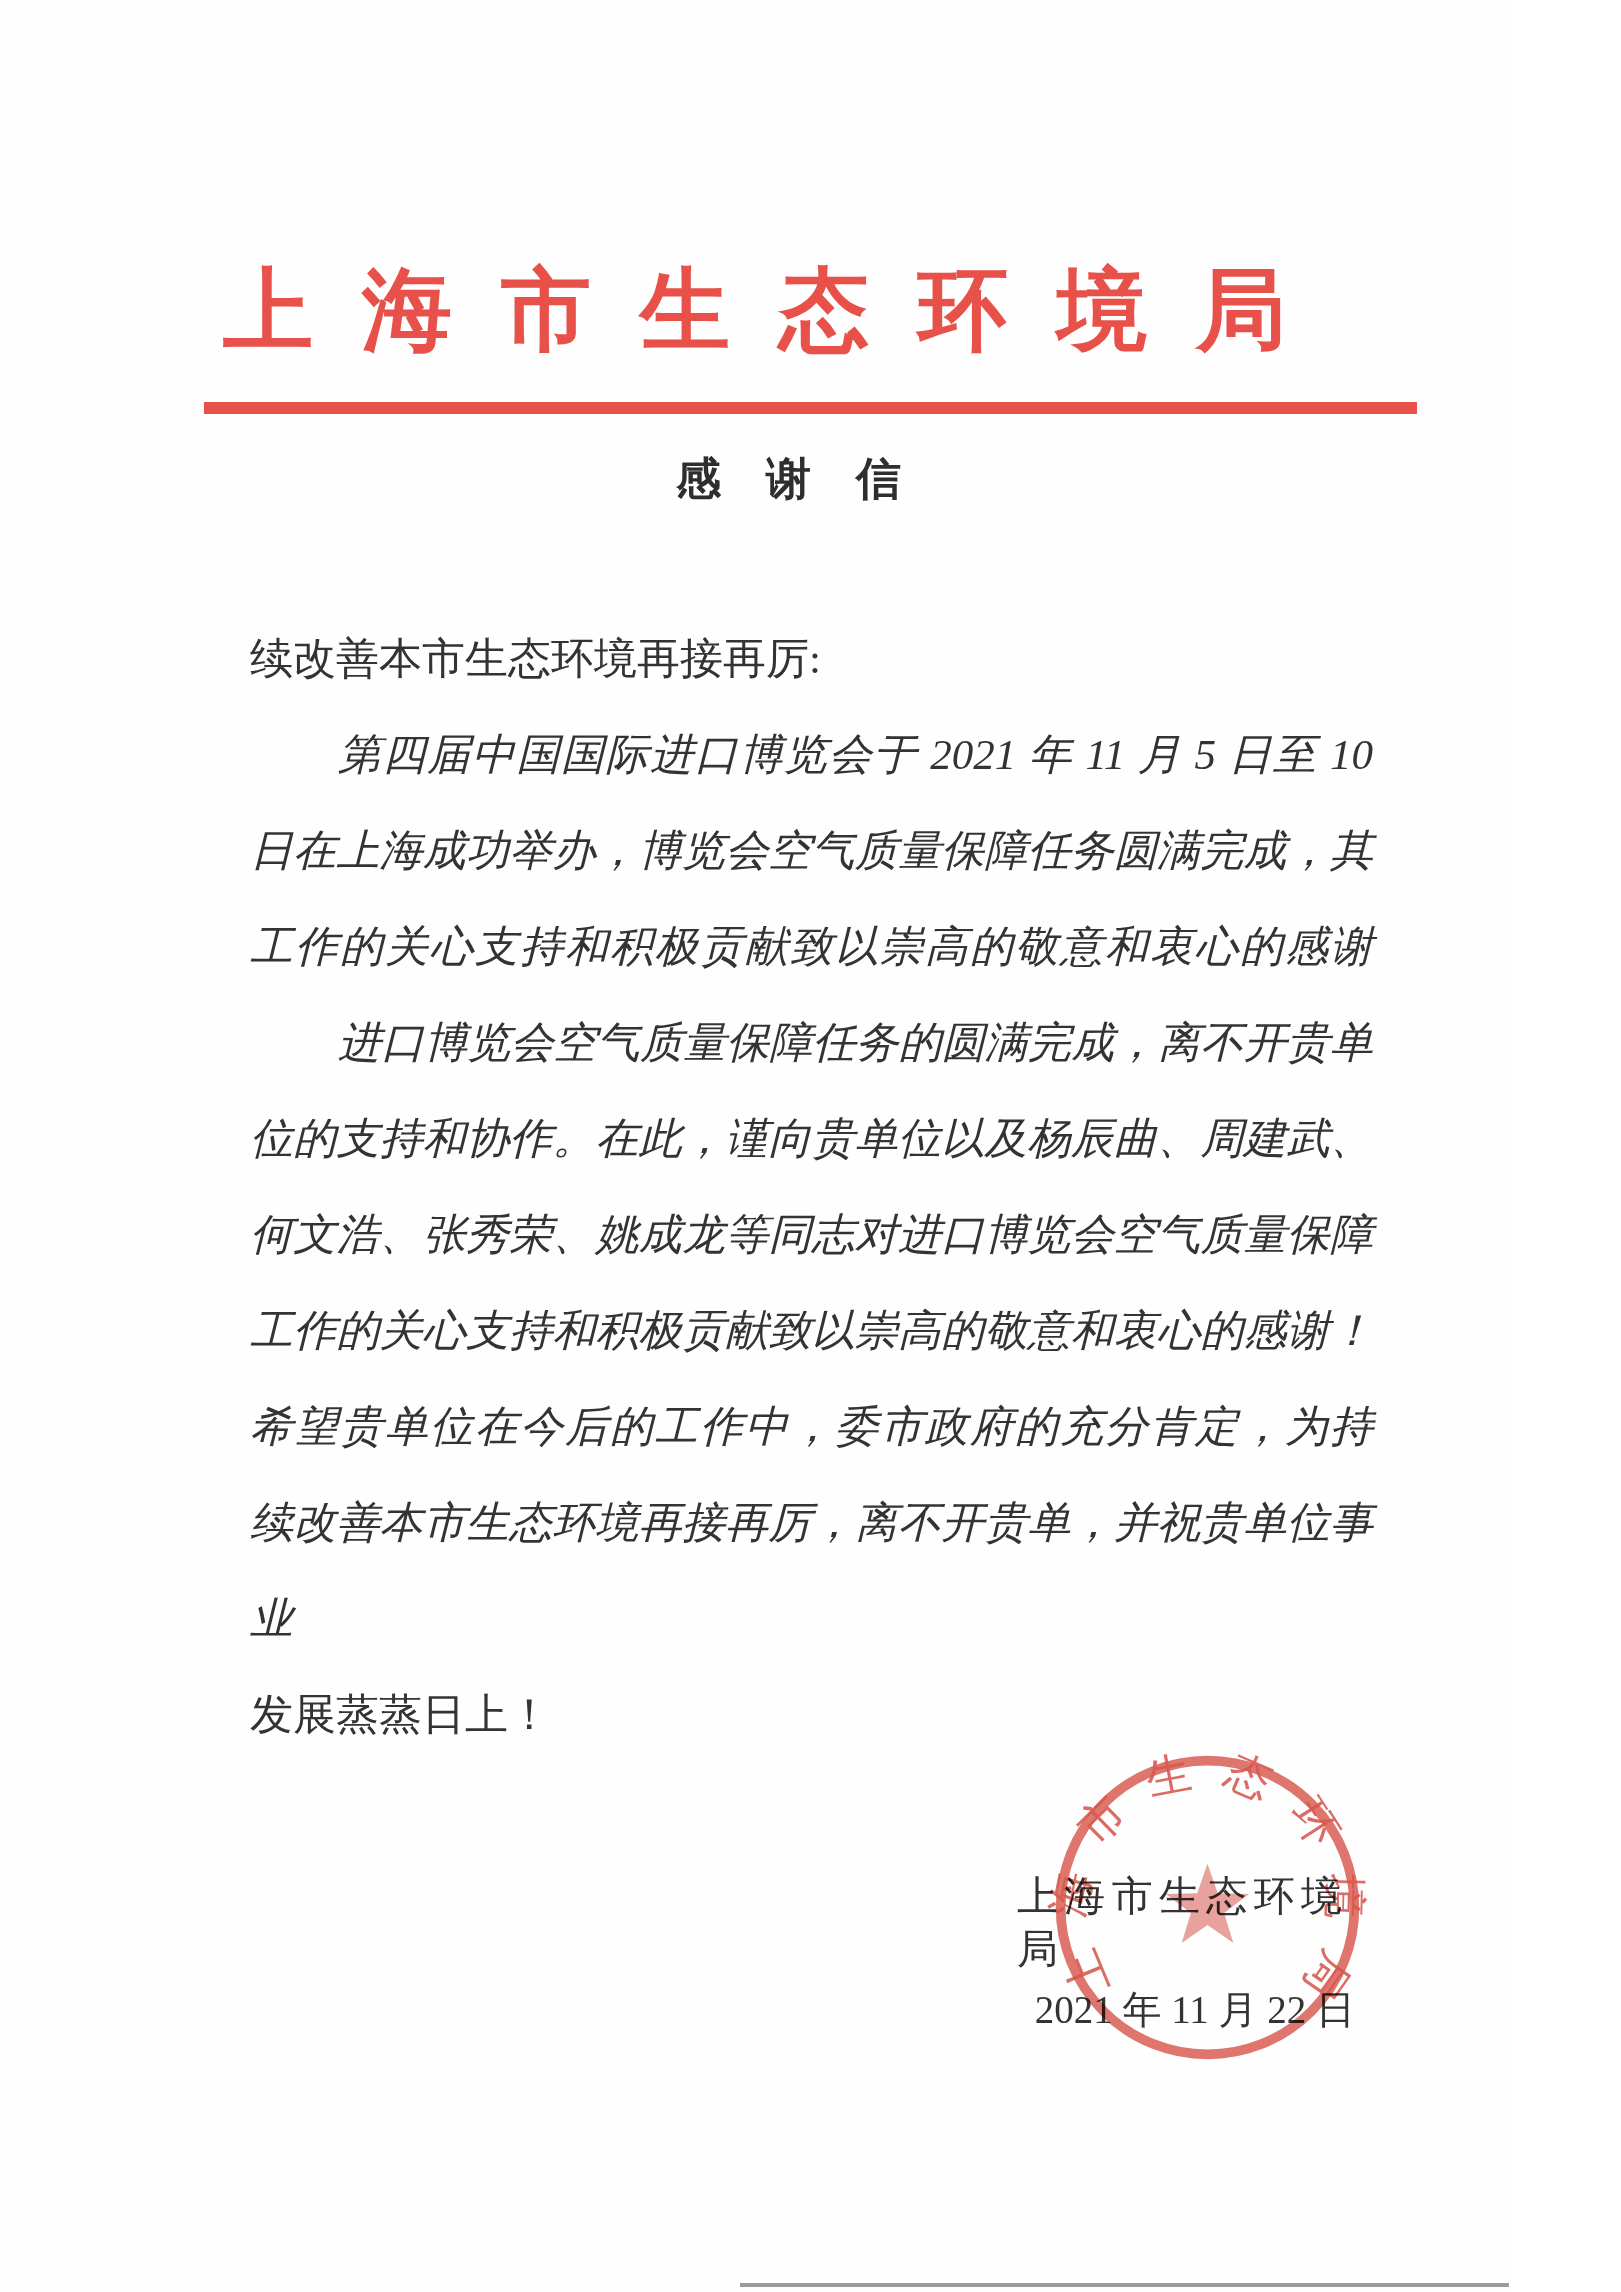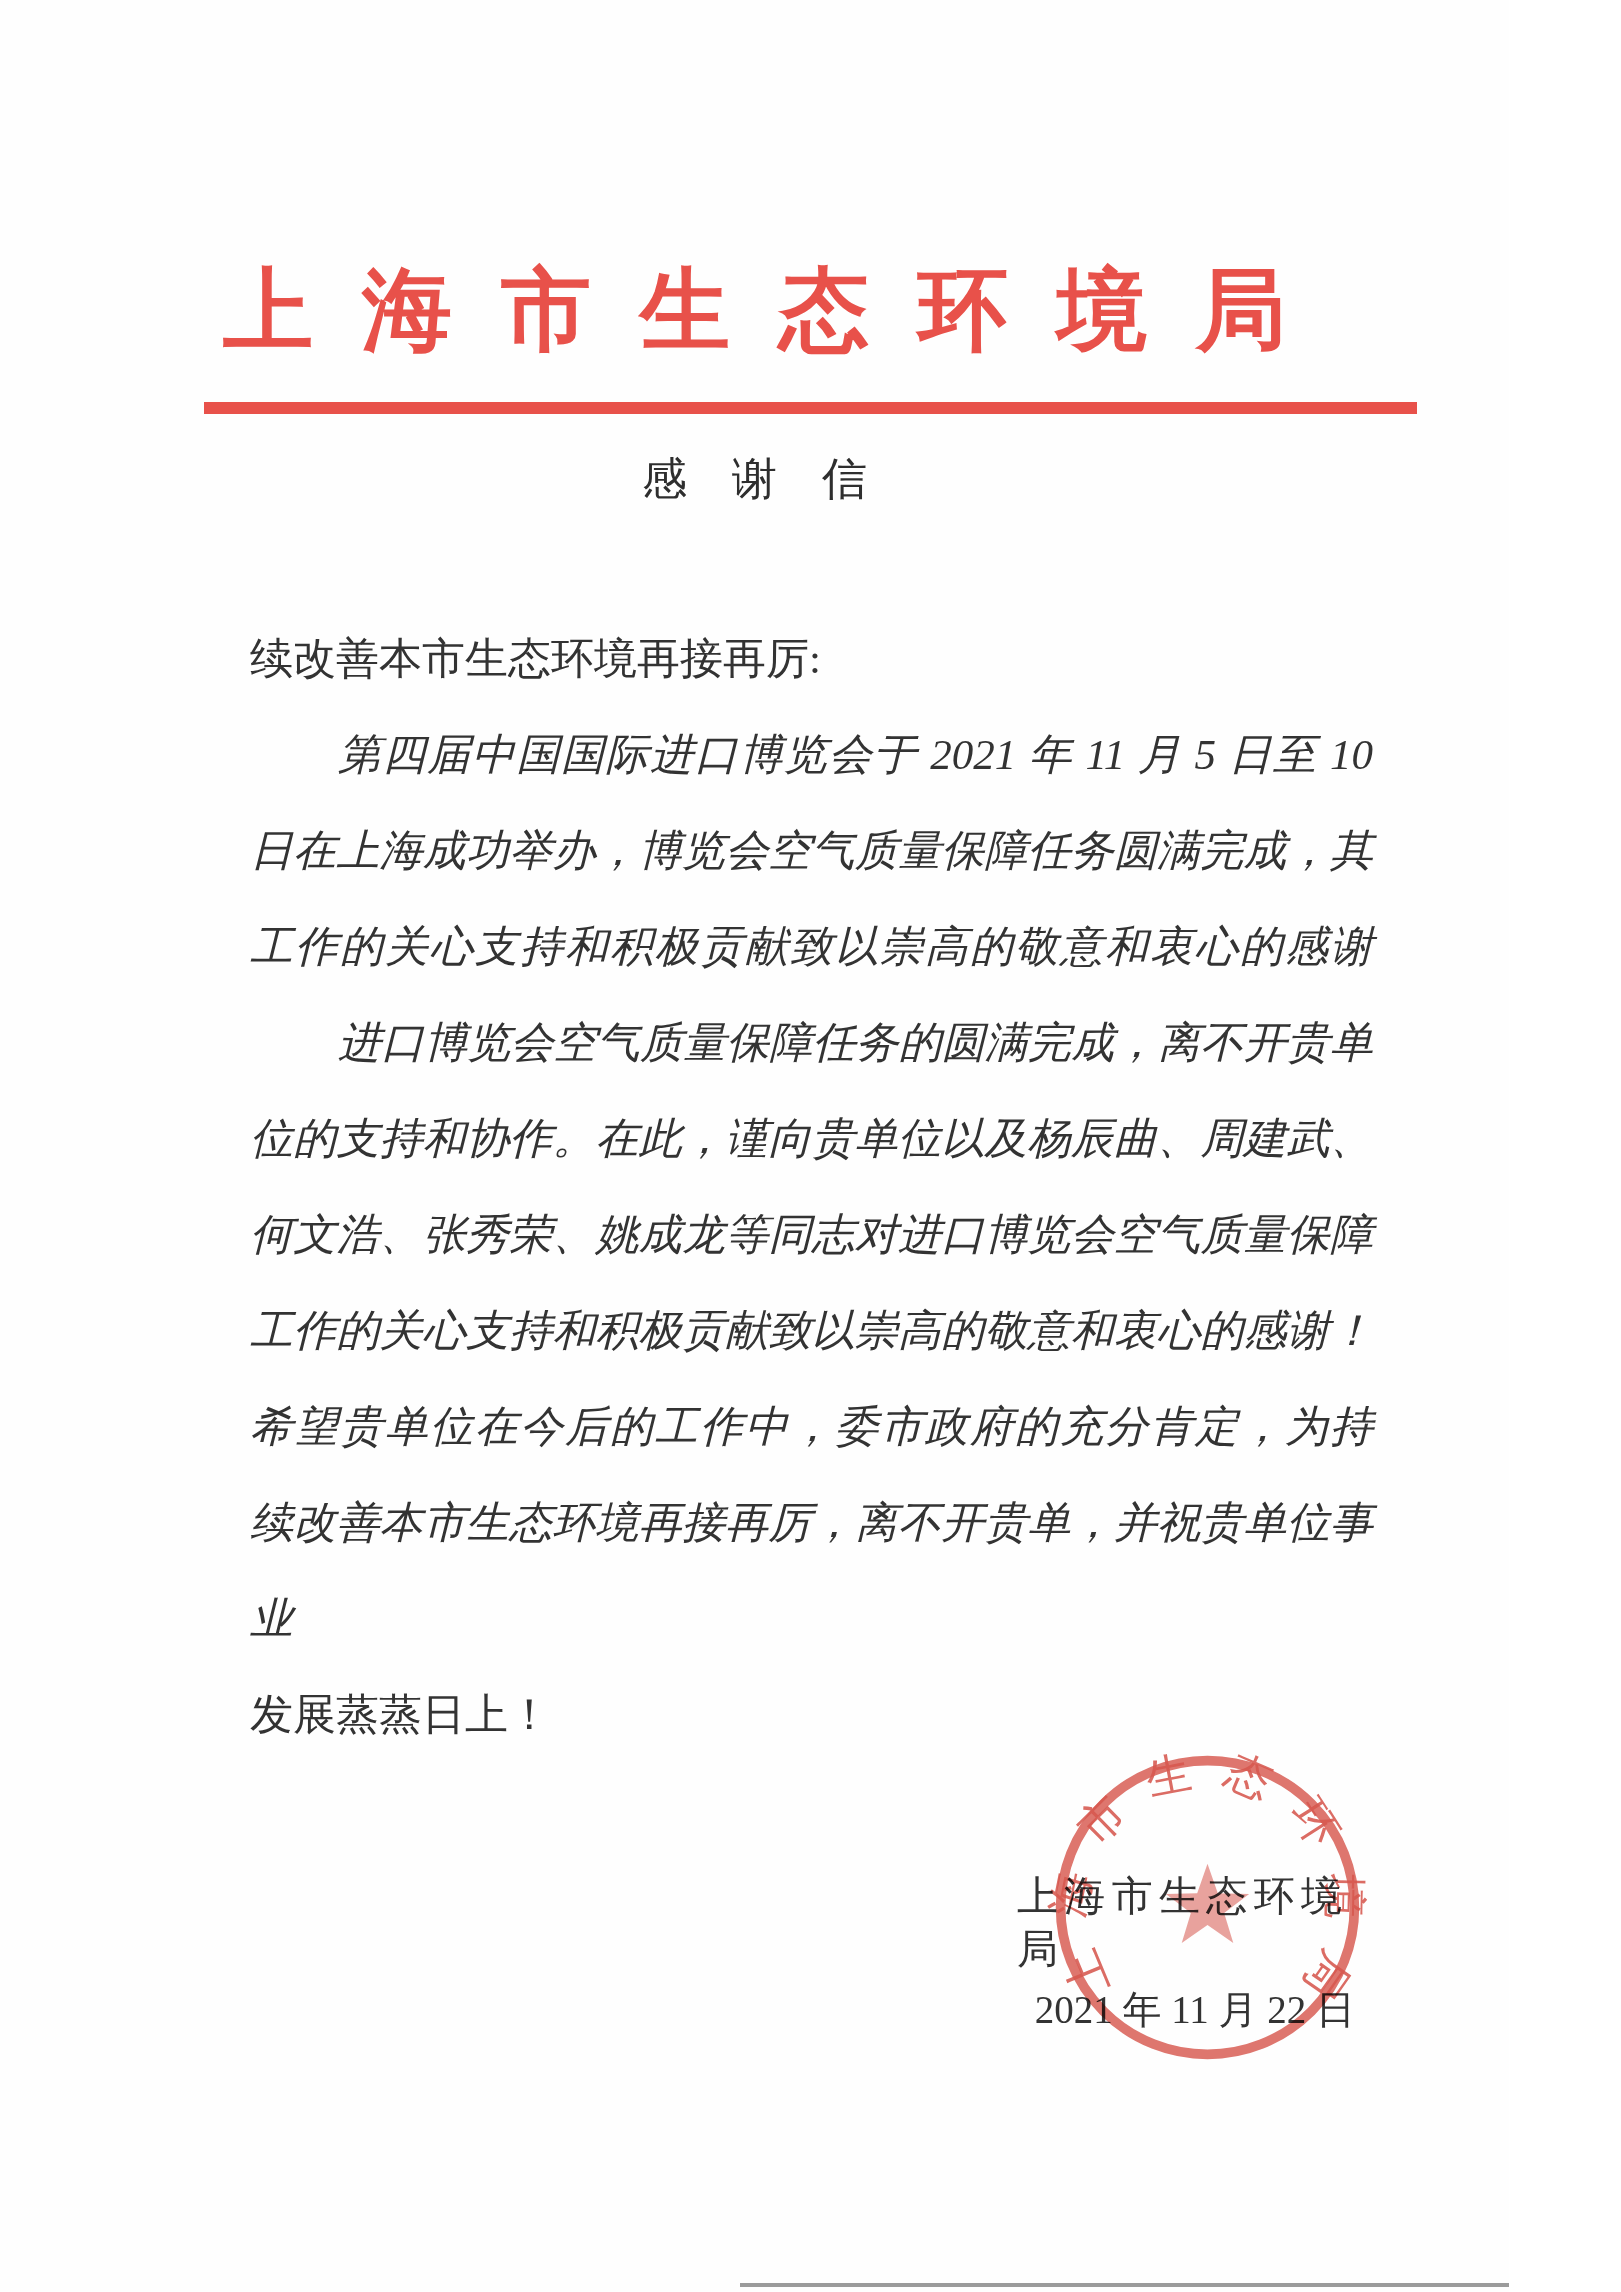--- a/index.html
+++ b/index.html
@@ -45,23 +45,24 @@
   .doc-title {
     position: absolute;
     top: 447px;
     left: 0;
     width: 100%;
     text-align: center;
     font-size: 45px;
     line-height: 65px;
     letter-spacing: 45px;
     text-indent: 45px;
-    font-weight: 400;
+    font-weight: 700;
     color: #2e2e2e;
     white-space: nowrap;
+    padding-left: 34px;
   }
 
   
   .body-block {
     position: absolute;
     top: 611px;
     left: 250px;
     width: 1123px;
     font-size: 43px;
   }

